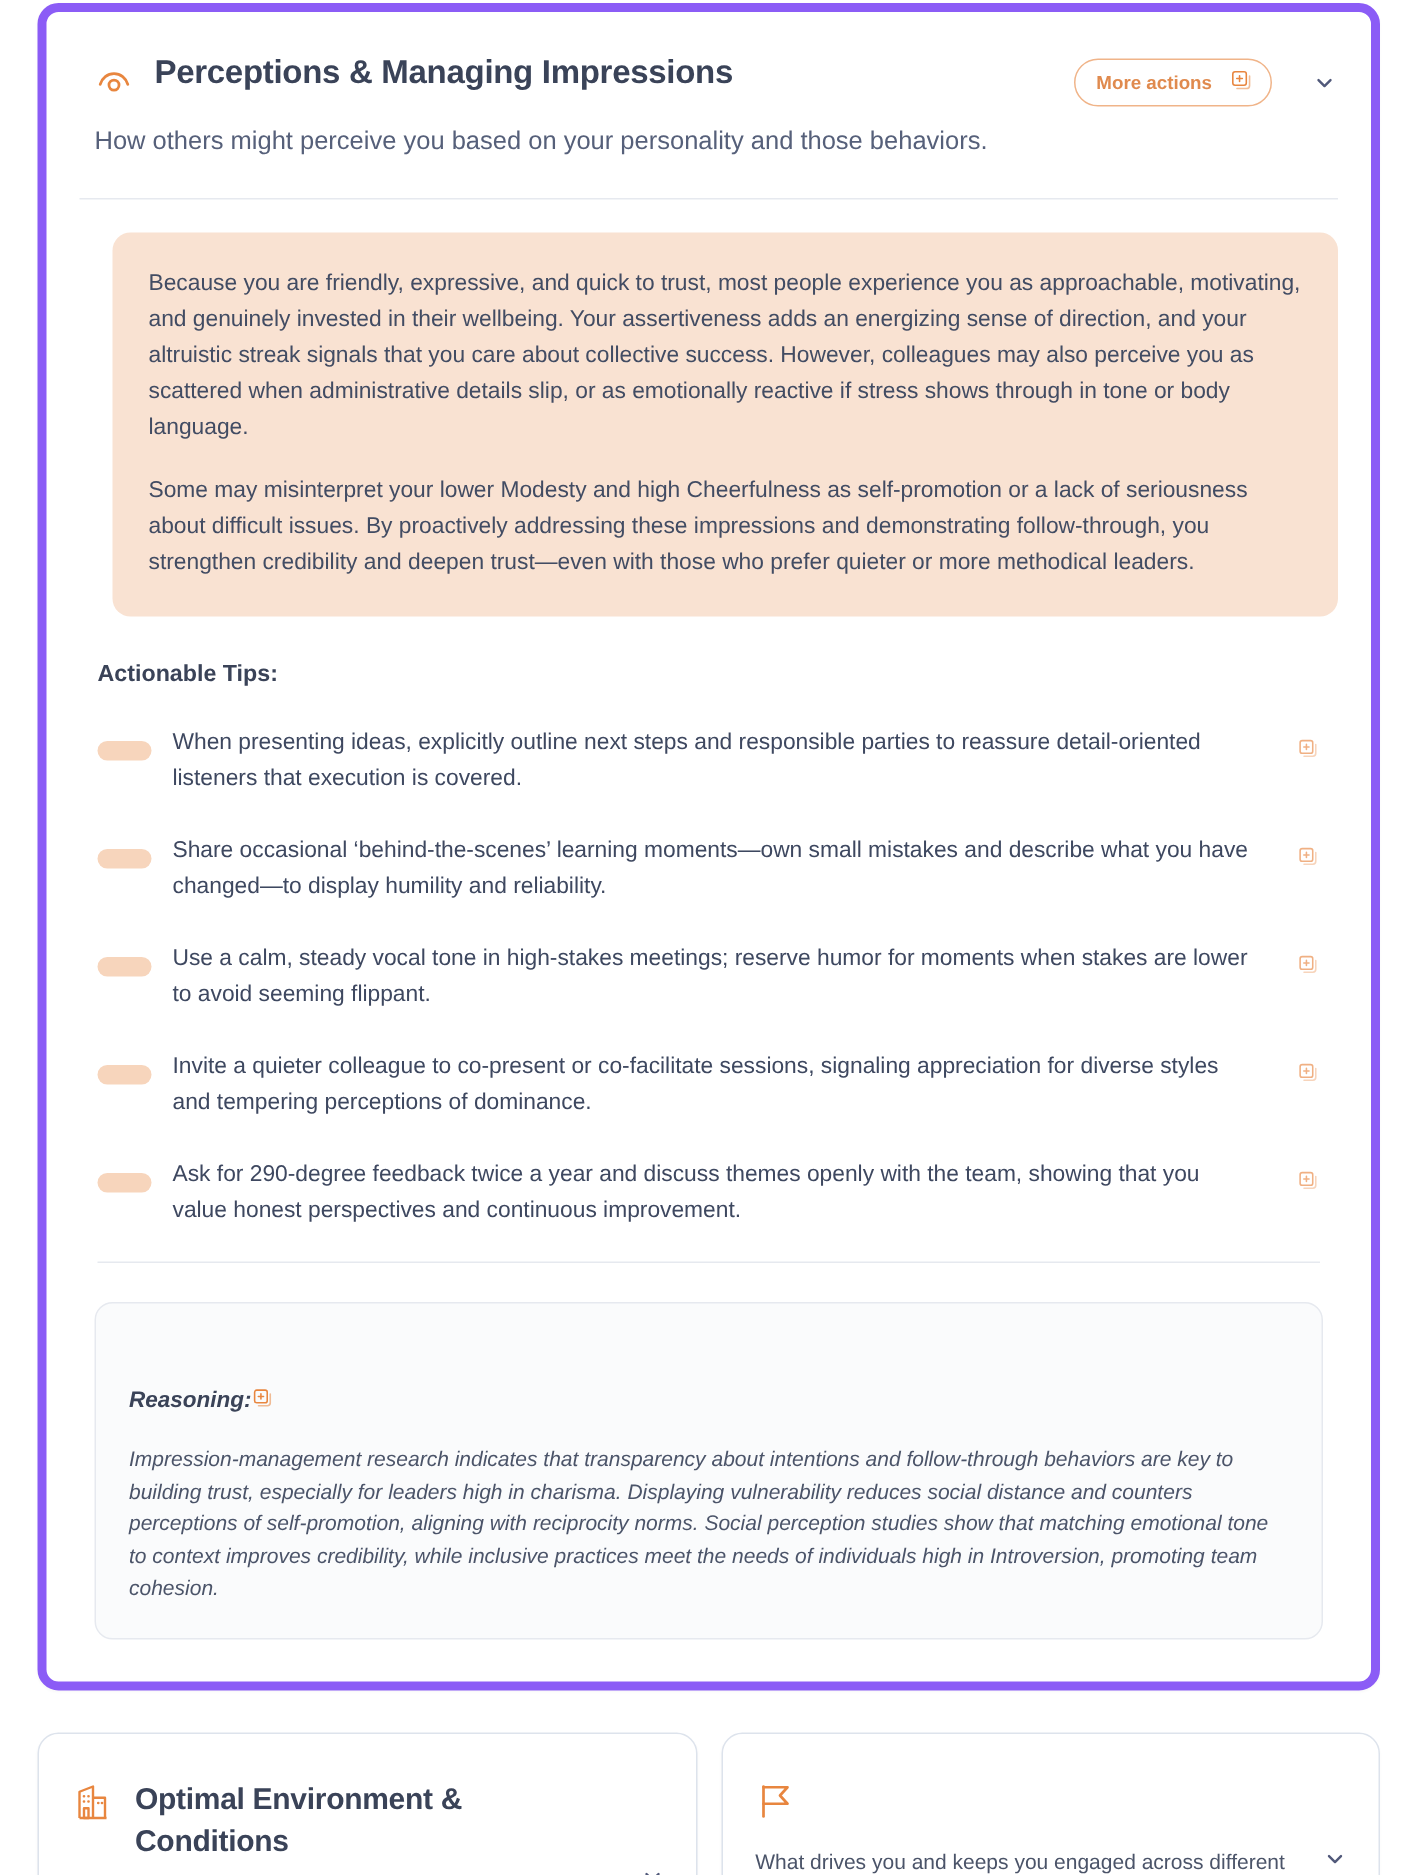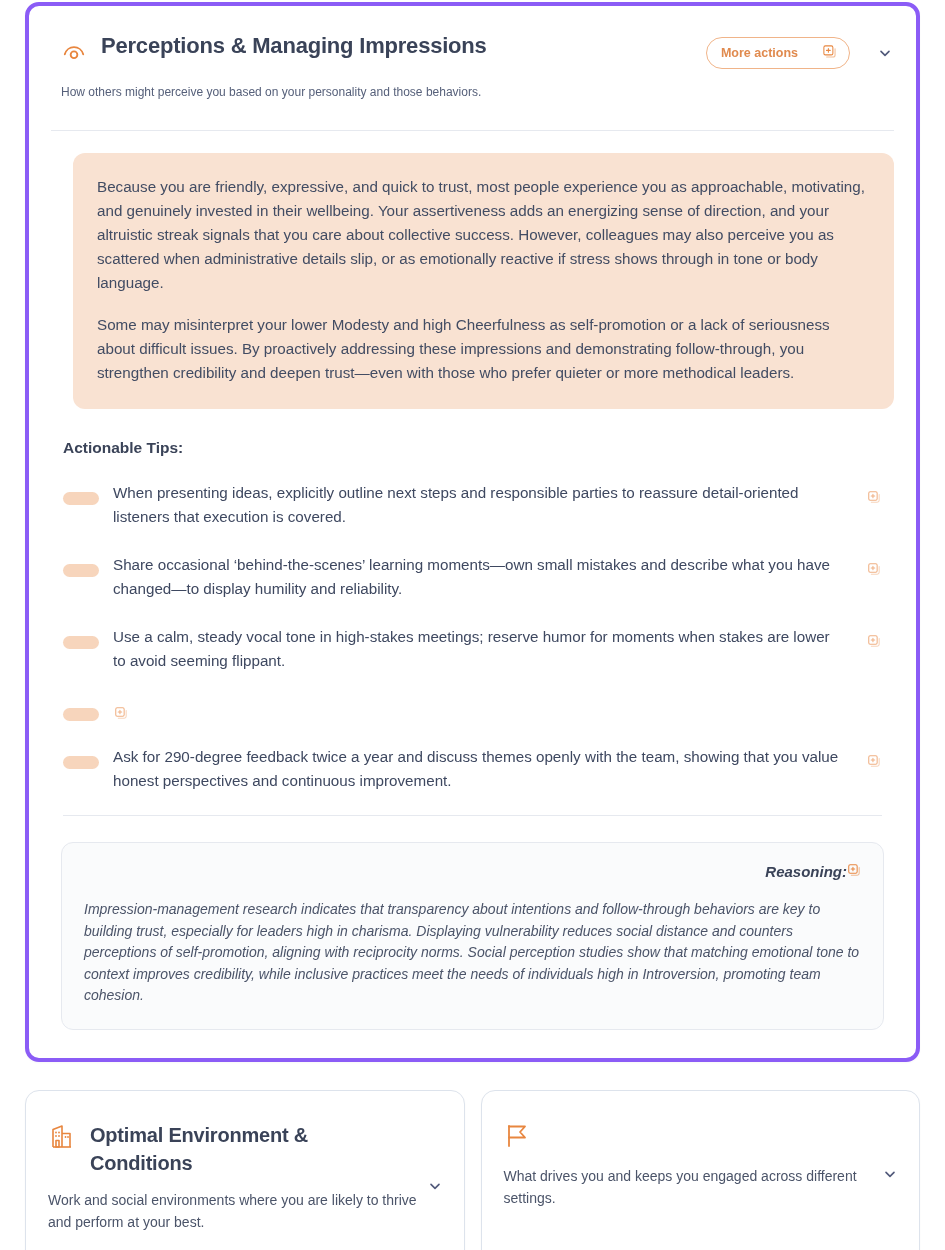--- a/index.html
+++ b/index.html
@@ -10,21 +10,21 @@
     -webkit-font-smoothing: antialiased;
   }
   body { padding: 0; overflow-x: hidden; }
 
   .page { width: 945px; position: relative; }
 
   
   .main-card {
     margin: 2px 25px 0 25px;
     background: #ffffff;
-    border: 4px solid #8b5cf6;
+    border: 6px solid #8b5cf6;
     border-radius: 14px;
     box-shadow: 0 1px 2px rgba(16,24,40,.03);
     overflow: hidden;
   }
 
   .card-header {
     display: flex;
     align-items: flex-start;
     padding: 26px 22px 0 30px;
     position: relative;
@@ -40,36 +40,36 @@
   .card-title {
     font-size: 22px;
     font-weight: 700;
     color: #3a4358;
     letter-spacing: -0.2px;
     line-height: 28px;
   }
   .card-subtitle {
     margin-top: 13px;
     margin-left: 32px;
-    font-size: 12px;
+    font-size: 17px;
     color: #56607a;
     line-height: 20px;
   }
 
   .header-actions {
     flex: 0 0 auto;
     display: flex;
     align-items: center;
     gap: 26px;
     margin-top: 5px;
   }
   .pill-btn {
     display: inline-flex;
     align-items: center;
-    gap: 24px;
+    gap: 12px;
     border: 1px solid #f0b489;
     color: #e08a4e;
     background: #fff;
     border-radius: 999px;
     padding: 6px 12px 6px 14px;
     font-size: 12.5px;
     font-weight: 600;
     cursor: pointer;
     white-space: nowrap;
   }
@@ -147,21 +147,22 @@
     margin: 26px 10px 4px 10px;
     background: #fafbfc;
     border: 1px solid #e6e9ef;
     border-radius: 12px;
     padding: 20px 22px 22px 22px;
     position: relative;
   }
   .reasoning-head {
     display: flex;
     align-items: flex-start;
-    justify-content: flex-end;
+    justify-content: flex-start;
+    margin-top: 36px;
   }
   .reasoning-title {
     font-size: 15px;
     font-weight: 700;
     font-style: italic;
     color: #3a4358;
   }
   .reasoning-body {
     margin-top: 18px;
     font-size: 14px;
@@ -308,20 +309,21 @@
             <svg width="14" height="14" viewBox="0 0 20 20" fill="none" stroke="#f0b083" stroke-width="1.5" stroke-linecap="round">
               <rect x="2.5" y="2.5" width="12" height="12" rx="2"></rect>
               <path d="M8.5 6v5M6 8.5h5"></path>
               <path d="M6.2 17.4h8.4a2.8 2.8 0 0 0 2.8-2.8V6.3" opacity=".55"></path>
             </svg>
           </span>
         </div>
 
         <div class="tip-row">
           <span class="tip-marker"></span>
+          <span class="tip-text">Invite a quieter colleague to co-present or co-facilitate sessions, signaling appreciation for diverse styles and tempering perceptions of dominance.</span>
           <span class="tip-action">
             <svg width="14" height="14" viewBox="0 0 20 20" fill="none" stroke="#f0b083" stroke-width="1.5" stroke-linecap="round">
               <rect x="2.5" y="2.5" width="12" height="12" rx="2"></rect>
               <path d="M8.5 6v5M6 8.5h5"></path>
               <path d="M6.2 17.4h8.4a2.8 2.8 0 0 0 2.8-2.8V6.3" opacity=".55"></path>
             </svg>
           </span>
         </div>
 
         <div class="tip-row">

